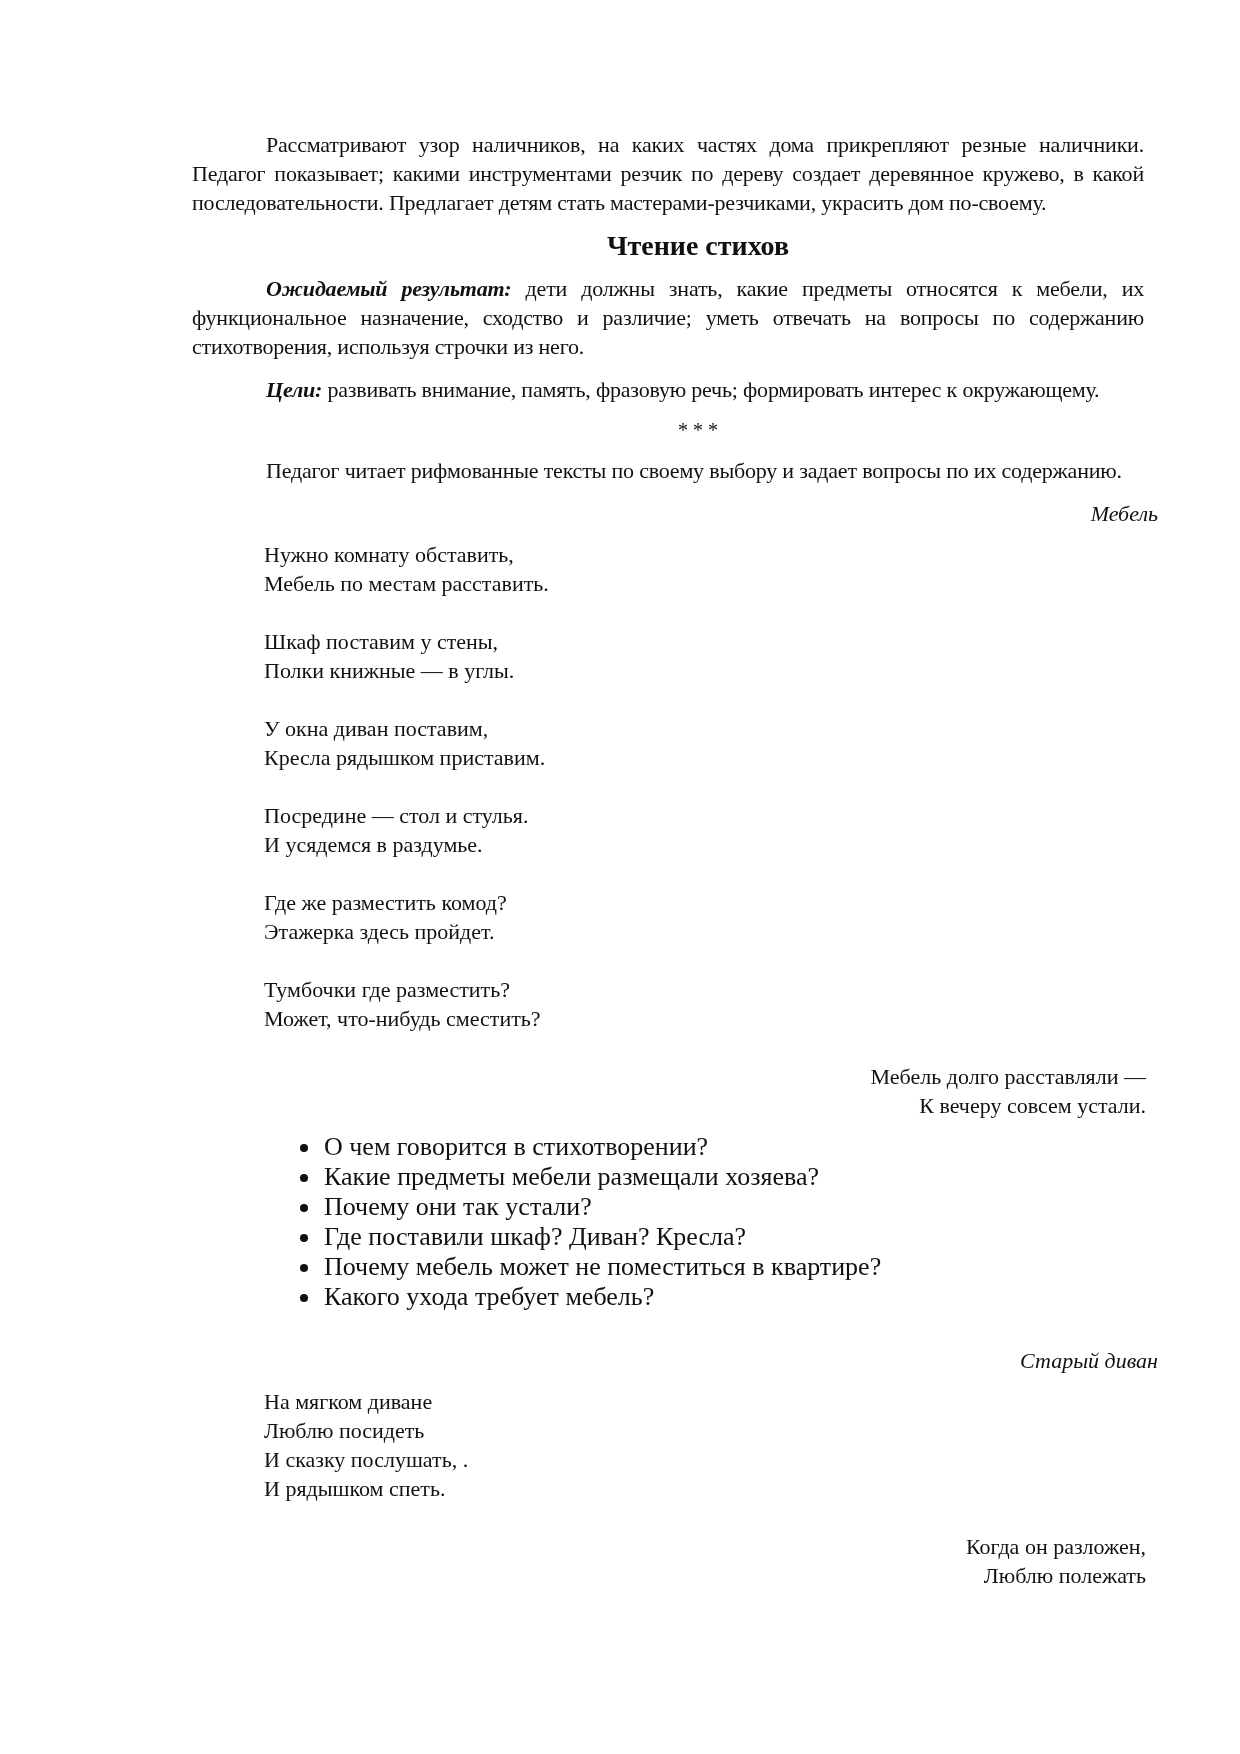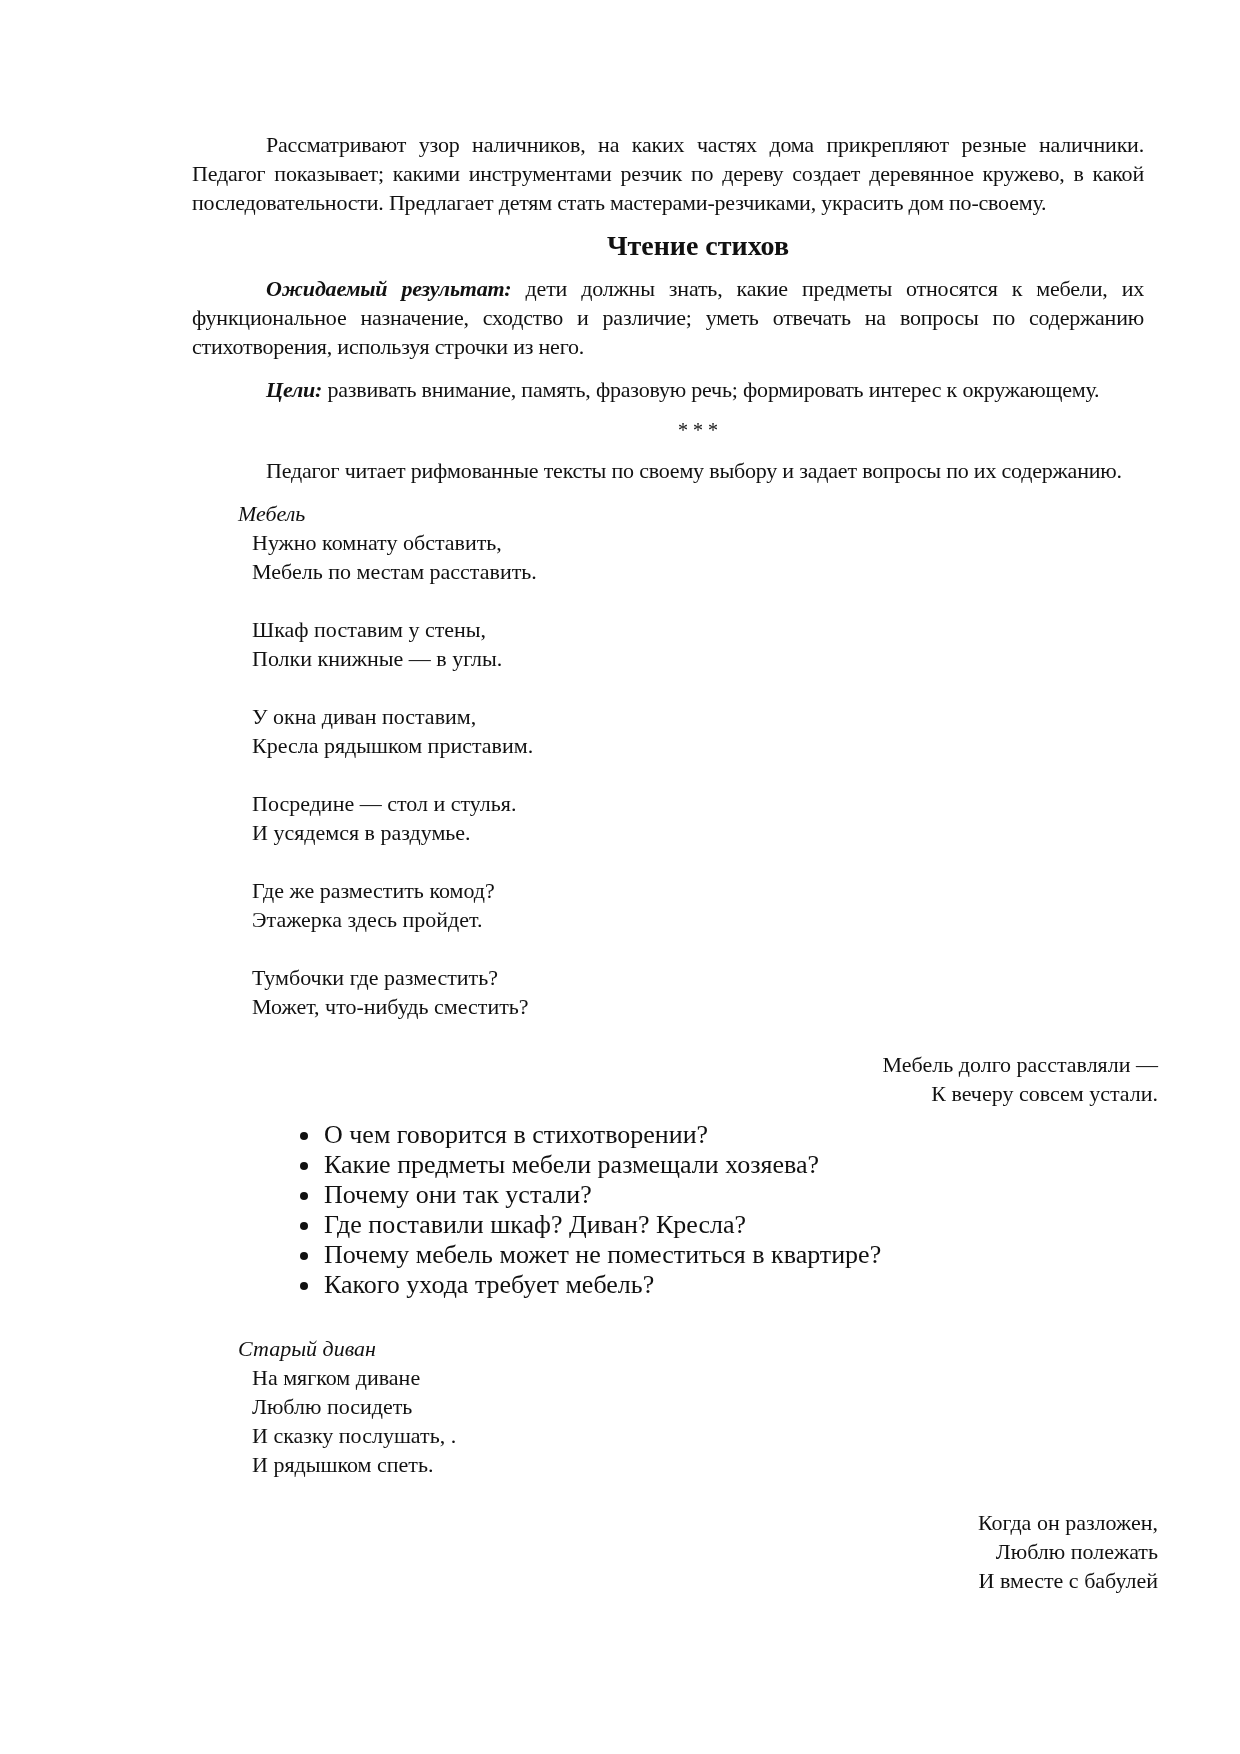--- a/index.html
+++ b/index.html
@@ -45,26 +45,26 @@
       font-size: 20px;
       line-height: 24px;
       text-align: center;
       margin: 0;
       padding-left: 60px;
     }
     .poem-title {
       font-size: 22px;
       line-height: 29px;
       font-style: italic;
-      text-align: left;
+      text-align: right;
       margin: 0;
       padding-left: 60px;
     }
     .poem {
-      margin: 0;
+      margin: 12px;
       padding-left: 74px;
       font-size: 22px;
       line-height: 29px;
     }
     .stanza {
       margin: 0 0 29px 0;
     }
     .stanza.last {
       margin-bottom: 0;
       text-align: right;
@@ -163,17 +163,16 @@
   <div class="poem">
     <div class="stanza">
       <span class="line">На мягком диване</span>
       <span class="line">Люблю посидеть</span>
       <span class="line">И сказку послушать, .</span>
       <span class="line">И рядышком спеть.</span>
     </div>
     <div class="stanza last">
       <span class="line">Когда он разложен,</span>
       <span class="line">Люблю полежать</span>
-      <span class="line">И вместе с бабулей</span>
     </div>
   </div>
 
 </div>
 
 </body></html>

